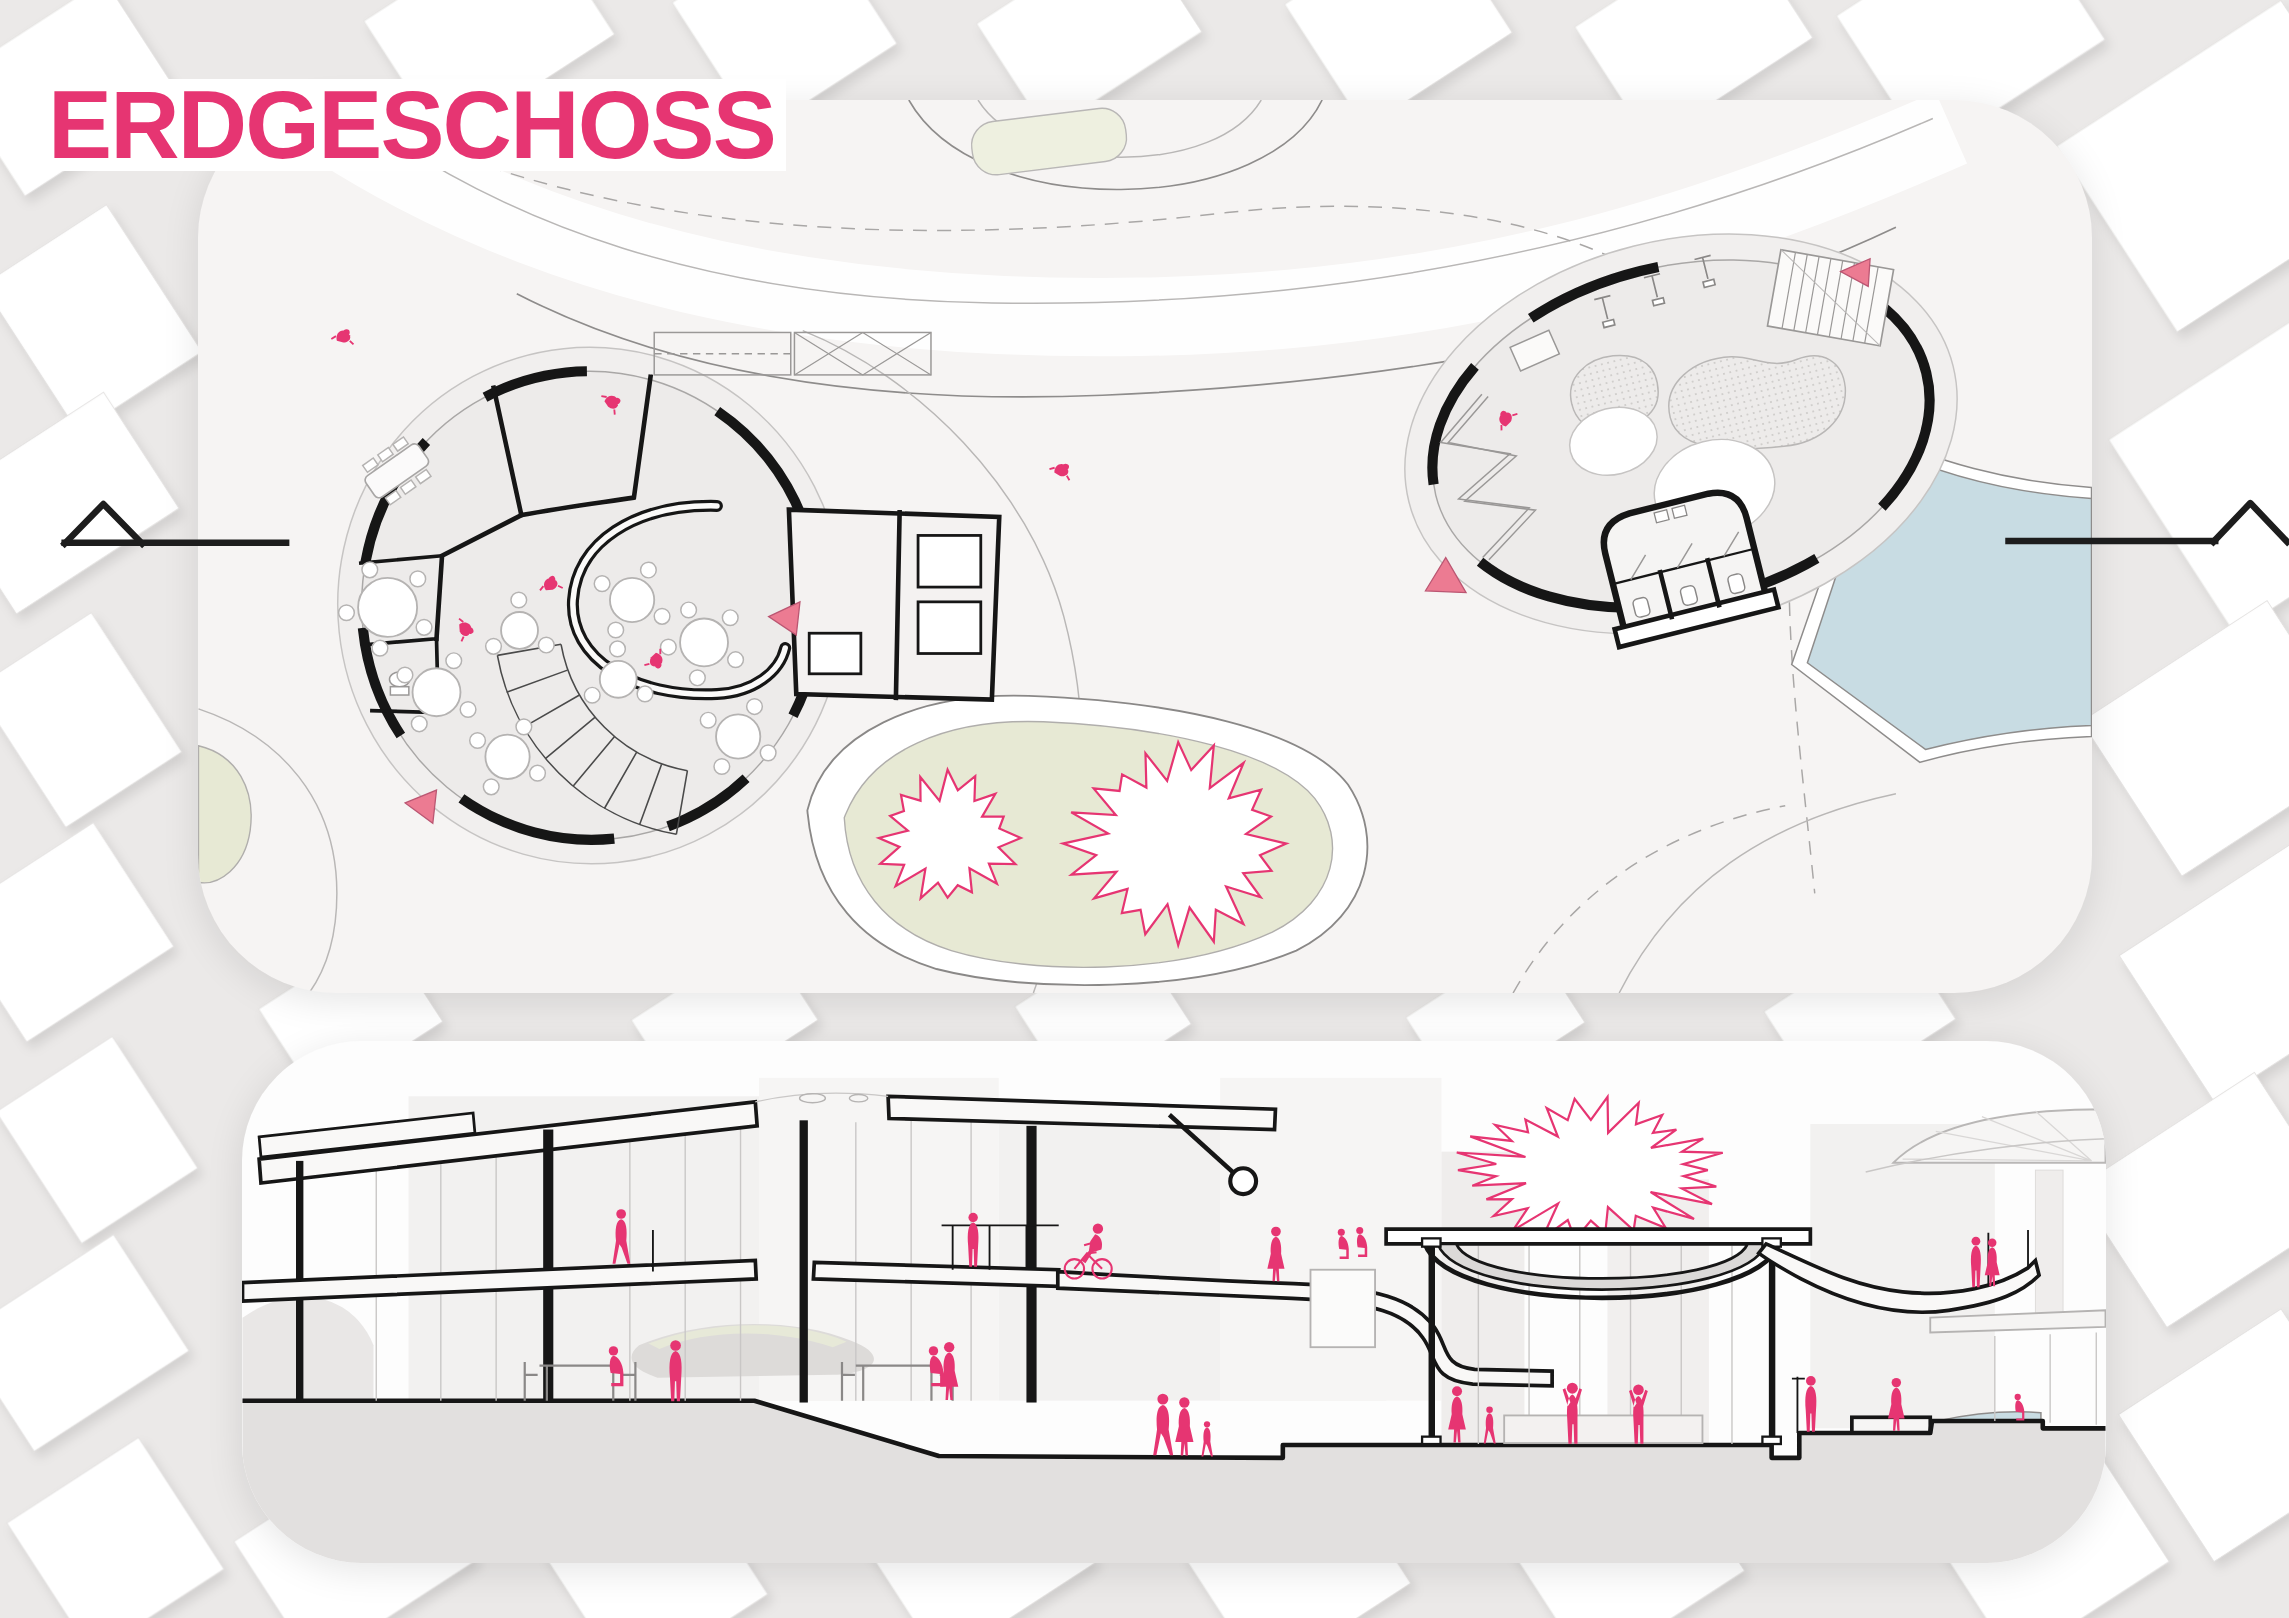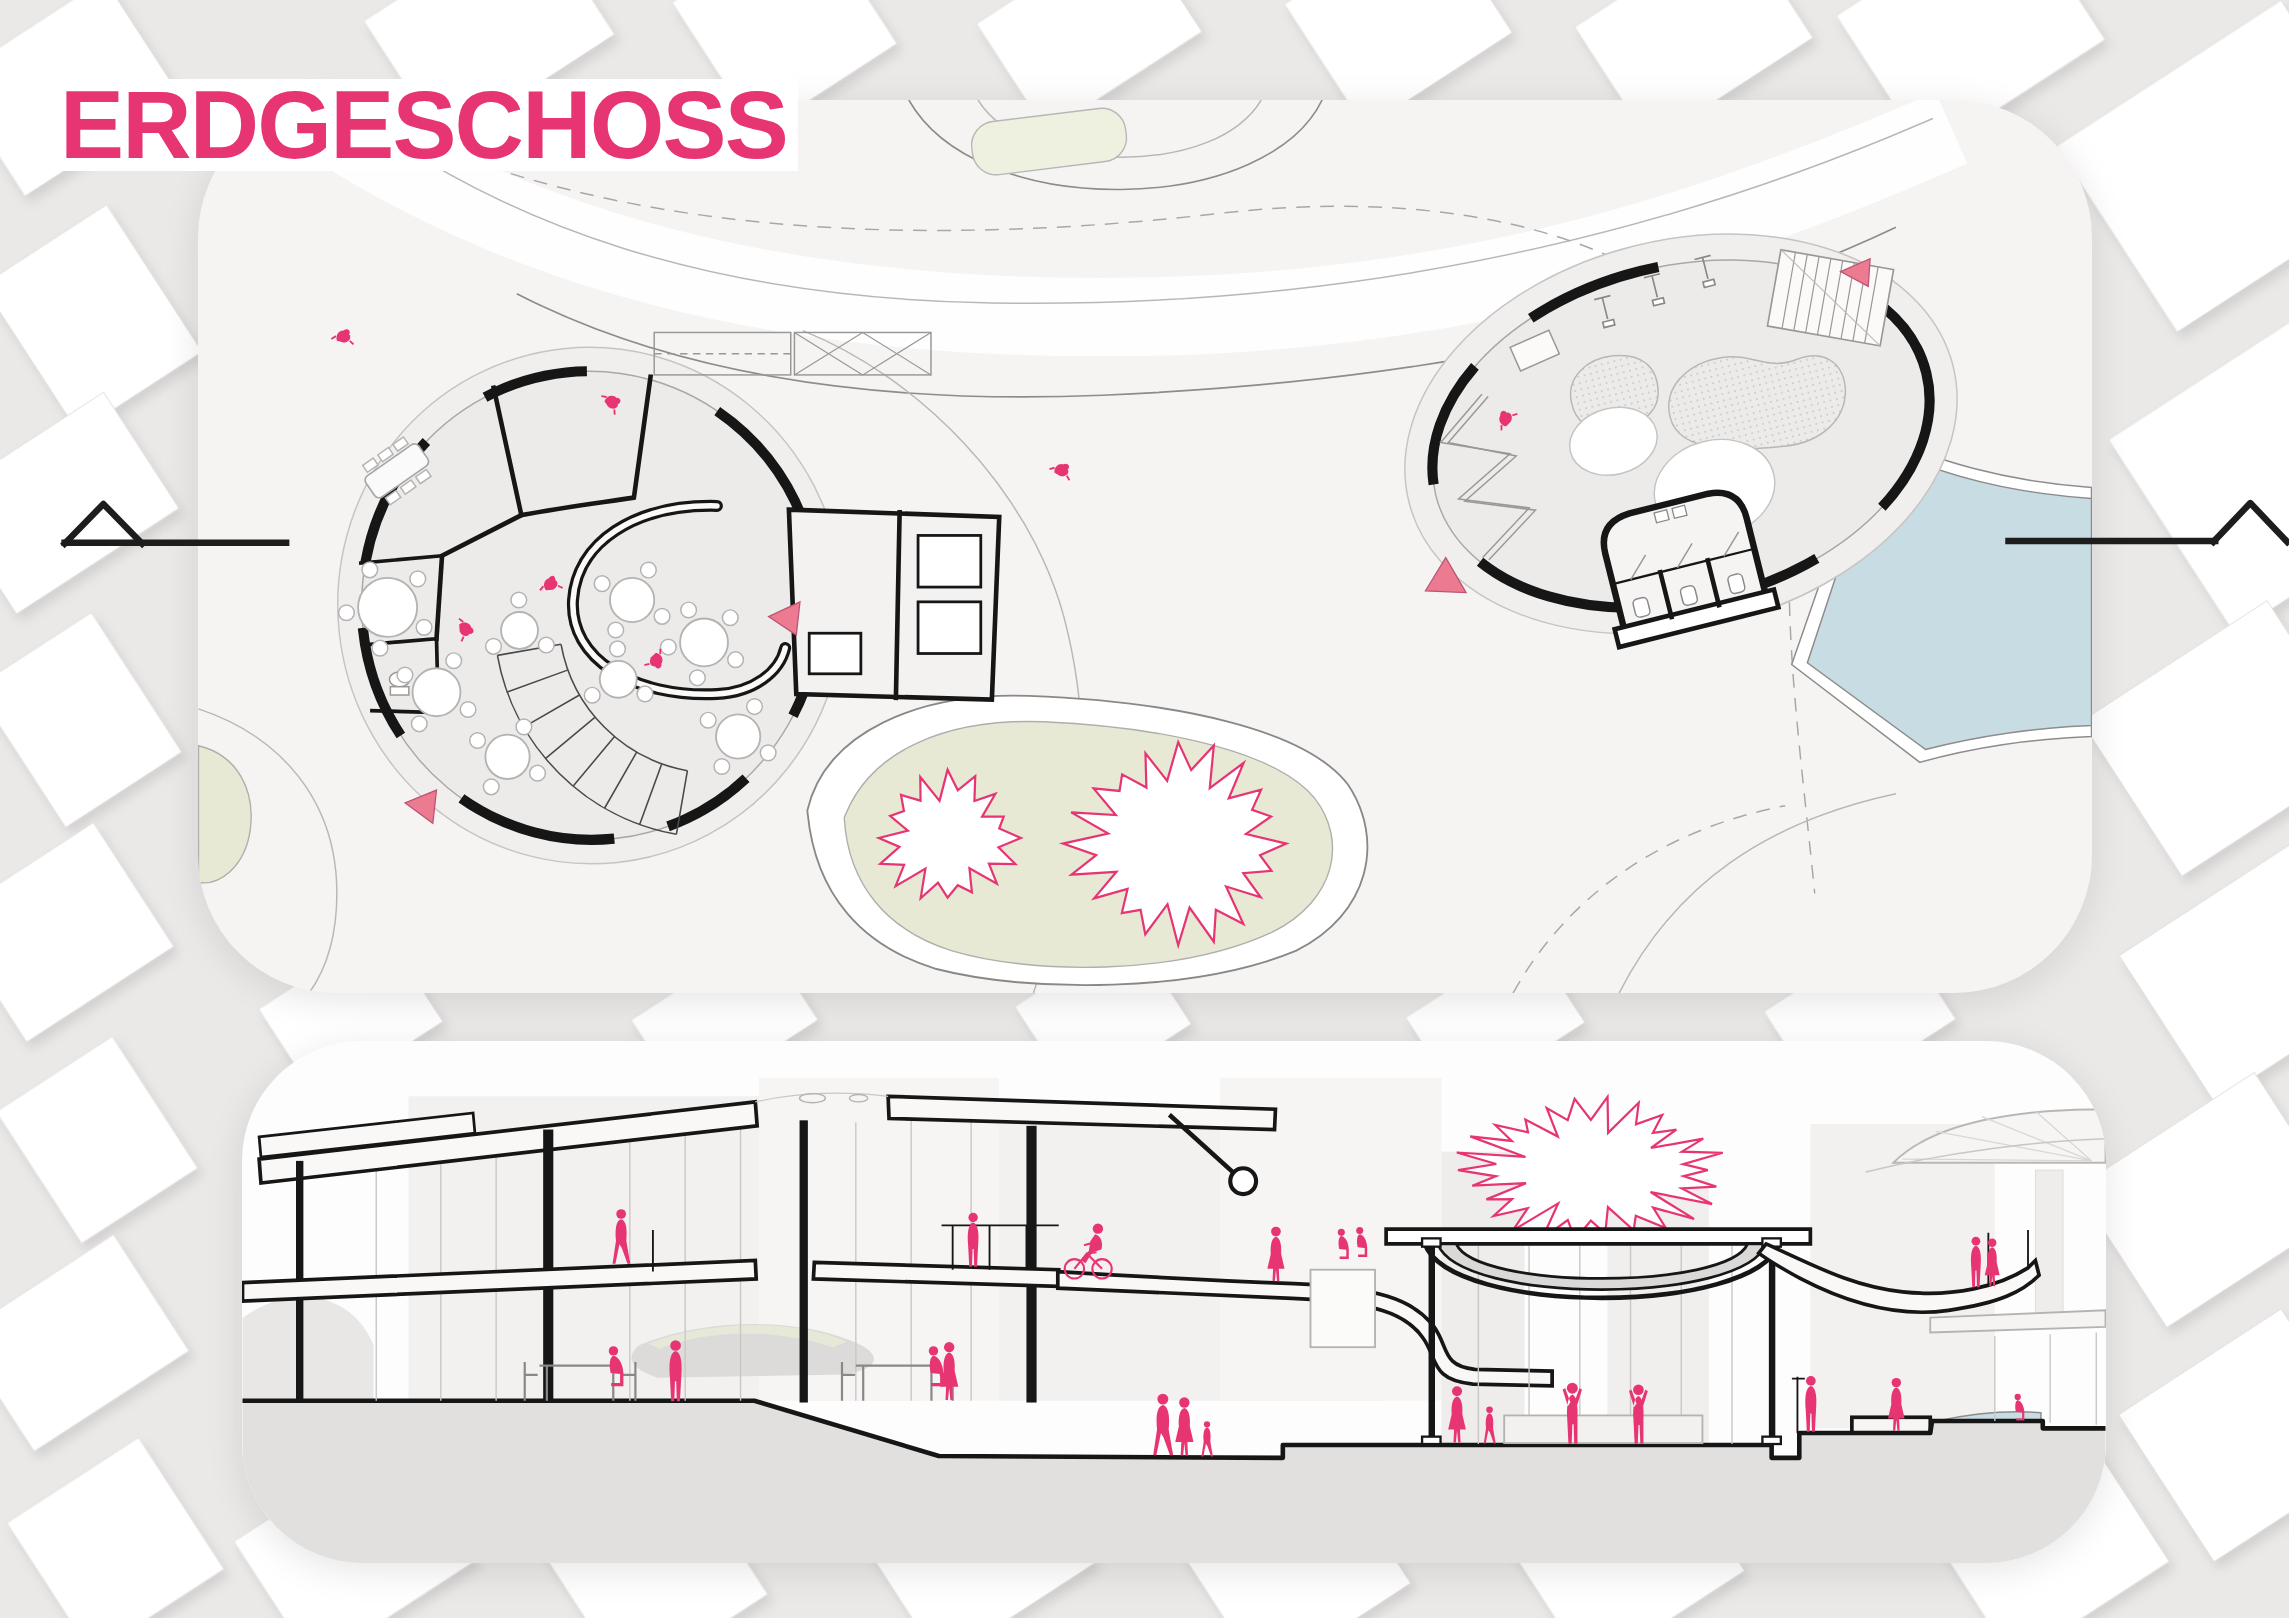--- a/index.html
+++ b/index.html
@@ -4,21 +4,21 @@
 <style>
   html,body{margin:0;padding:0;background:#dddbda;}
   .stage{position:relative;width:2290px;height:1619px;overflow:hidden;
          background:var(--bg-gray,#ebe9e8);font-family:"Liberation Sans",sans-serif;}
   .stage svg{display:block}
   .bgmap{position:absolute;left:0;top:0;}
   .panel{position:absolute;background:var(--paper,#f6f4f3);border-radius:138px;
          box-shadow:0 7.4px 37px rgba(0,0,0,.10);overflow:hidden;}
   #plan-panel{left:198px;top:100px;width:1894px;height:893px;}
   #section-panel{left:242px;top:1041px;width:1864px;height:522px;background:var(--panel-white,#fdfdfd);border-radius:120px;}
-  .title-band{position:absolute;left:60px;top:79px;width:738px;height:92px;background:#ffffff;
+  .title-band{position:absolute;left:48px;top:79px;width:738px;height:92px;background:#ffffff;
               display:flex;align-items:center;}
   .title-band h1{margin:0;font-size:96px;line-height:1;font-weight:700;letter-spacing:-1.8px;
                  color:var(--accent-pink,#e63572);}
   .overlay{position:absolute;left:0;top:0;pointer-events:none;}
   
   .pathline{fill:none;stroke:var(--line-gray,#b9b7b6);stroke-width:1.6}
   .dkline{fill:none;stroke:#8e8c8b;stroke-width:1.8}
   .dashedline{fill:none;stroke:#a9a7a6;stroke-width:1.6;stroke-dasharray:15 11}
   .terrace{fill:#f1efee;stroke:#c6c4c3;stroke-width:1.6}
   .glass{fill:#edebea;stroke:#a9a7a6;stroke-width:1.6}

